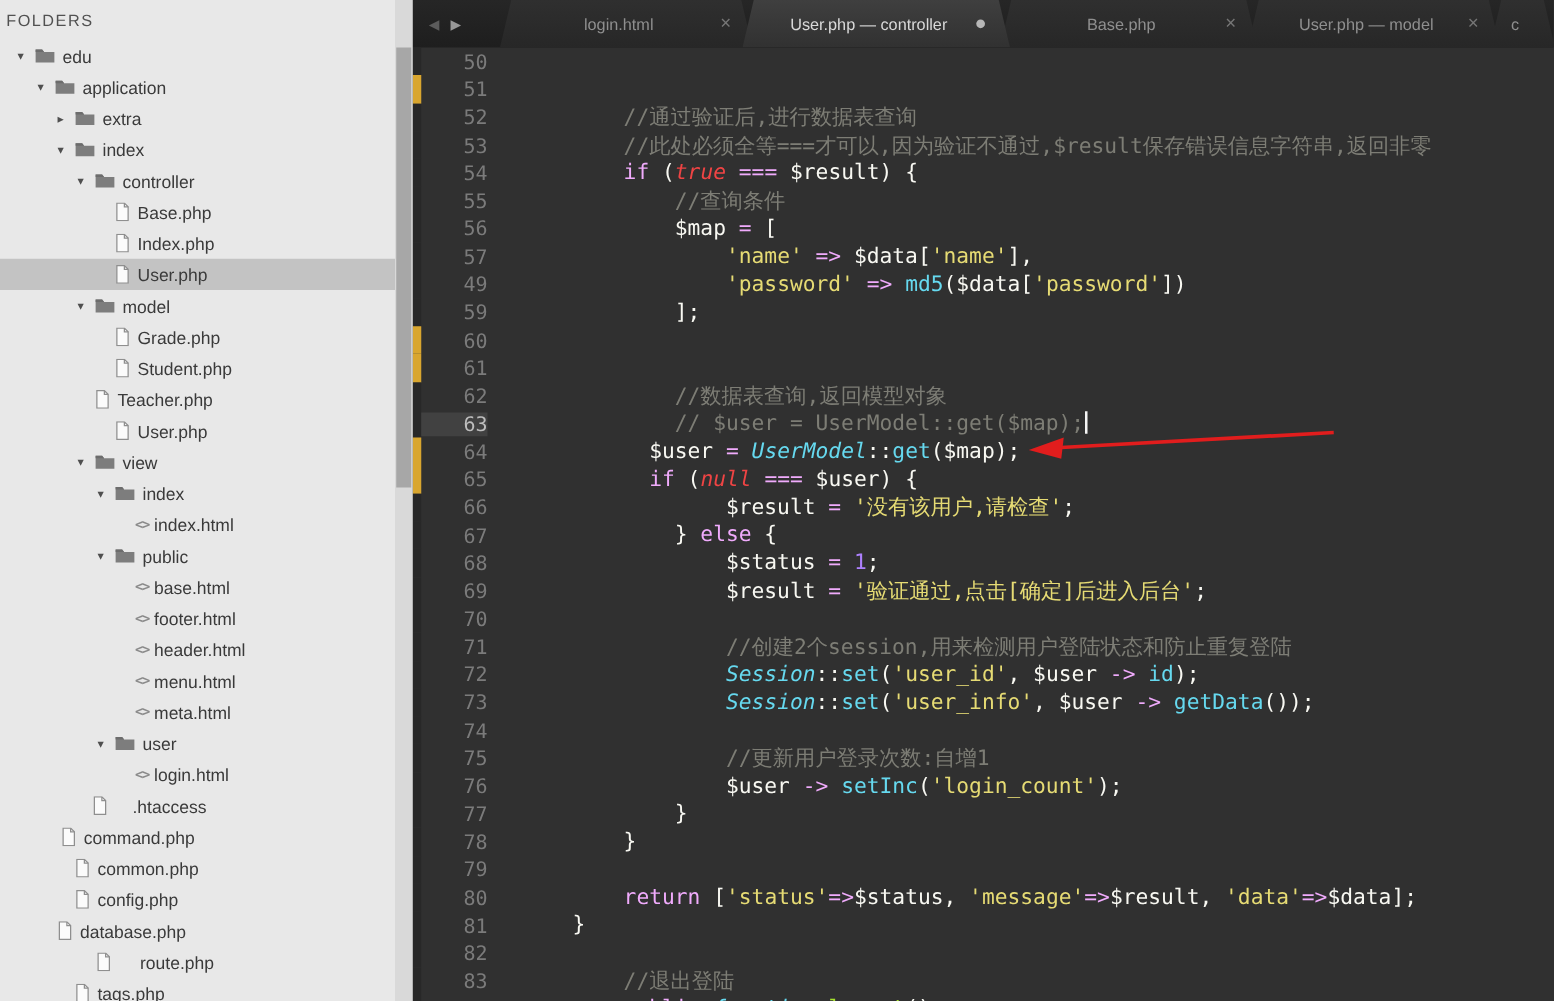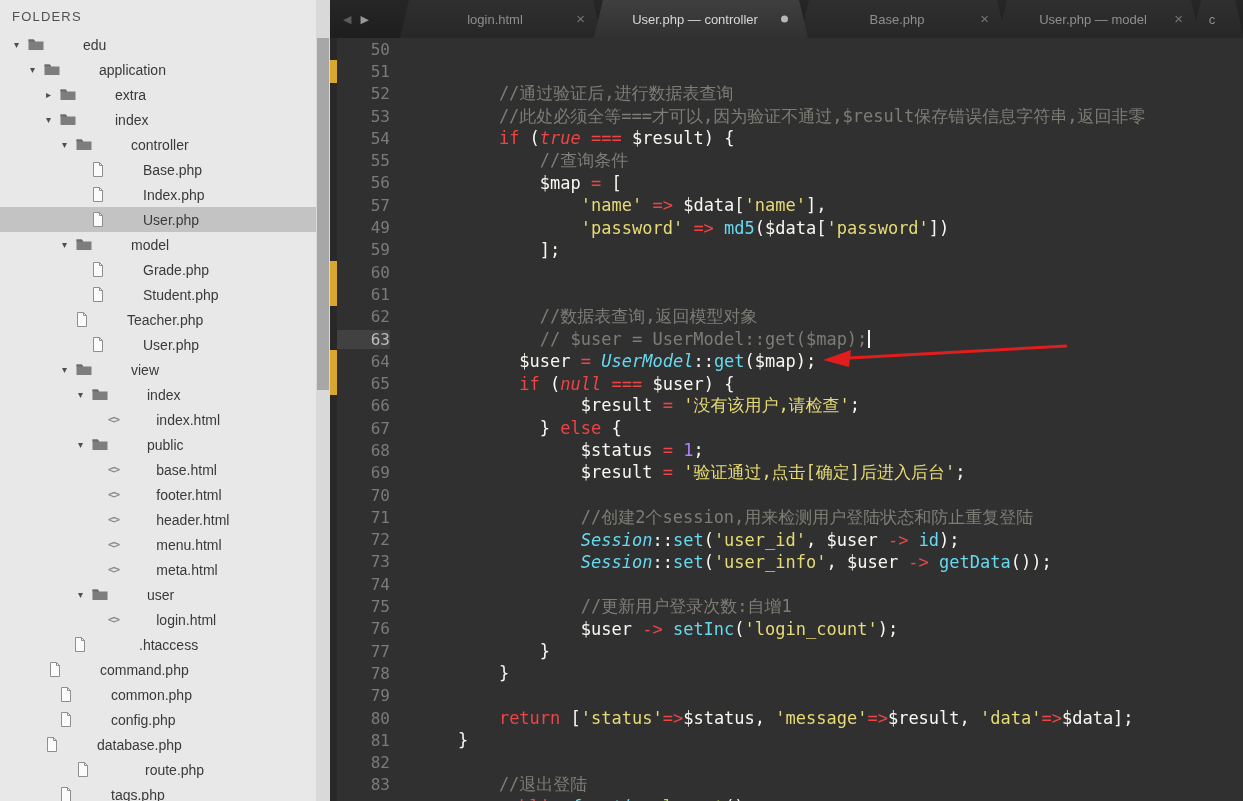--- a/index.html
+++ b/index.html
@@ -1,29 +1,29 @@
 <!DOCTYPE html>
 <html><head>
 <meta charset="utf-8">
 <style>
   * { margin:0; padding:0; box-sizing:border-box; }
   html,body { width:1243px; height:801px; overflow:hidden; background:#303030; }
   body { position:relative; font-family:"Liberation Sans", sans-serif; }
 
   
   .sidebar { position:absolute; left:0; top:0; width:330px; height:801px; background:#e8e8e8; z-index:3; }
-  .sidebar-header { height:32px; line-height:34px; padding-left:12px; font-size:13px; letter-spacing:1.2px;
+  .sidebar-header { height:32px; line-height:34px; padding-left:5px; font-size:13px; letter-spacing:1.2px;
     color:#515151; font-weight:400; }
   .tree { position:absolute; top:32px; left:0; right:14px; bottom:0; overflow:hidden; }
   .tree-row { height:25px; display:flex; align-items:center; white-space:nowrap; color:#3a3a3a; font-size:14px; }
   .tree-row.selected { background:#c3c3c3; }
   .disc { flex:none; width:14px; font-size:10px; color:#4f4f4f; text-align:left; }
   .ticon { flex:none; display:inline-flex; align-items:center; margin-right:6px; }
   .ticon.html { font-family:"DejaVu Sans Mono", monospace; font-size:11px; font-weight:bold; color:#8a8a8a; letter-spacing:-1px; margin-right:4px; }
-  .tlabel { flex:none;margin-left:33px; }
+  .tlabel { flex:none; }
   .sb-scroll { position:absolute; right:0; top:0; width:14px; height:100%; background:#d9d9d9; }
   .sb-thumb { position:absolute; top:38px; left:1px; width:12px; height:352px; background:#a7a7a7; }
 
   
   .editor { position:absolute; left:330px; top:0; right:0; bottom:0; background:#303030; }
 
   
   .tabbar { position:relative; height:38px; background:linear-gradient(180deg,#262626,#1e1e1e); display:flex; }
   .nav { flex:none; width:70px; display:flex; align-items:center; gap:9px; padding-left:13px; }
   .nav span { font-size:11px; }
@@ -45,21 +45,21 @@
   
   .code { position:absolute; top:38px; left:0; right:0; bottom:0; overflow:hidden;
     font-family:"DejaVu Sans Mono", monospace; font-size:17px; }
   .code-line { height:22.3px; display:flex; align-items:center; }
   .marker { flex:none; align-self:stretch; width:7px; background:#282828; }
   .marker.on { background:#d9a62f; }
   .lnum { flex:none; width:53px; text-align:right; color:#7b7b7b; font-size:16px; }
   .lnum.cur { background:#414141; color:#bdbdbd; }
   .ltext { flex:none; margin-left:27px; white-space:pre; }
   .tok-pln { color:#f8f8f2; }
-  .tok-kw  { color:#ef4444; }
+  .tok-kw  { color:#f0abfc; }
   .tok-str { color:#e6db74; }
   .tok-cmt { color:#7d7d75; }
   .tok-fn  { color:#66d9ef; }
   .tok-cls { color:#66d9ef; font-style:italic; }
   .tok-con { color:#ef4444; font-style:italic; }
   .tok-num { color:#ae81ff; }
   .tok-def { color:#a6e22e; }
   .caret { display:inline-block; width:2px; height:18px; background:#f5f5f5; vertical-align:-3px; margin-left:1px; }
 
   

